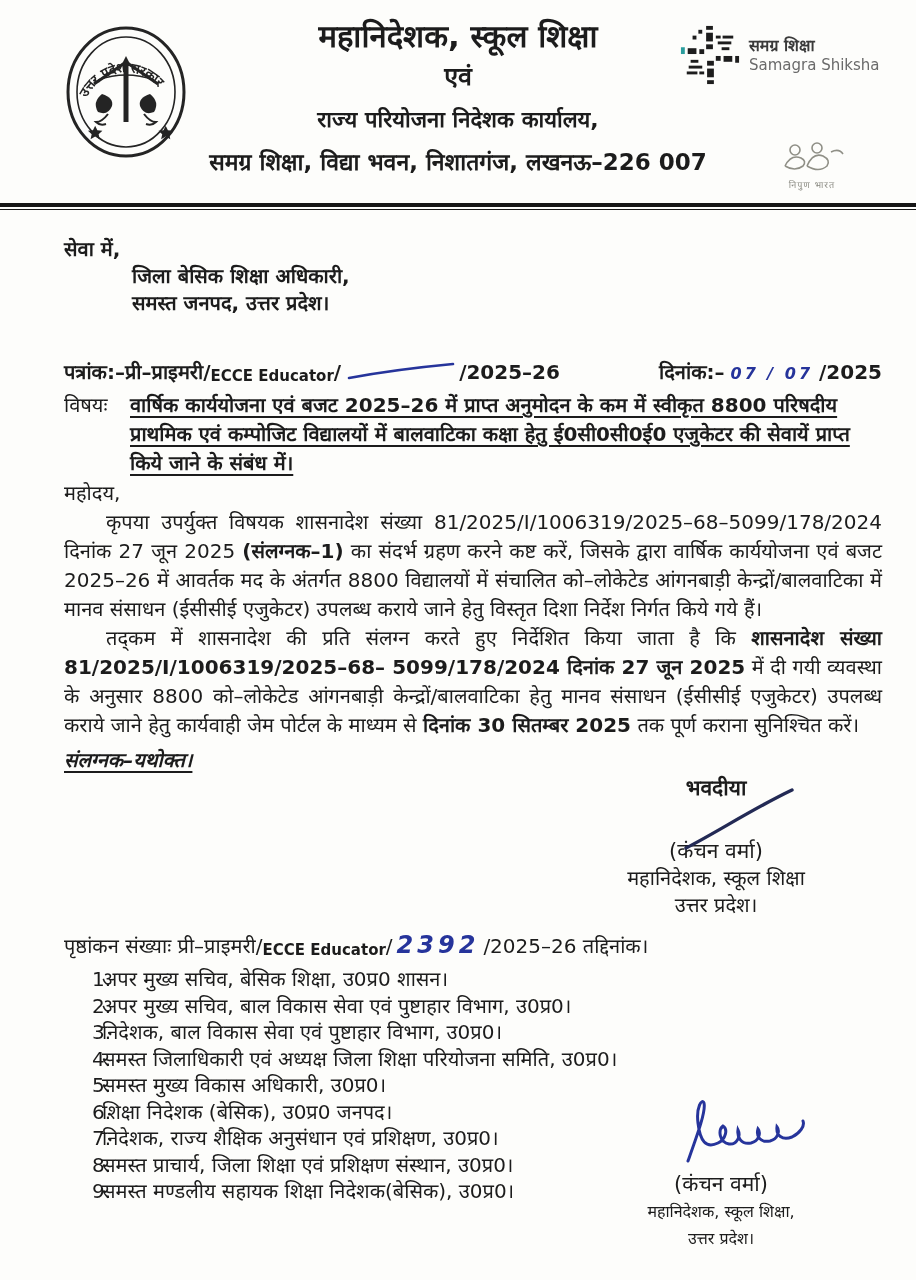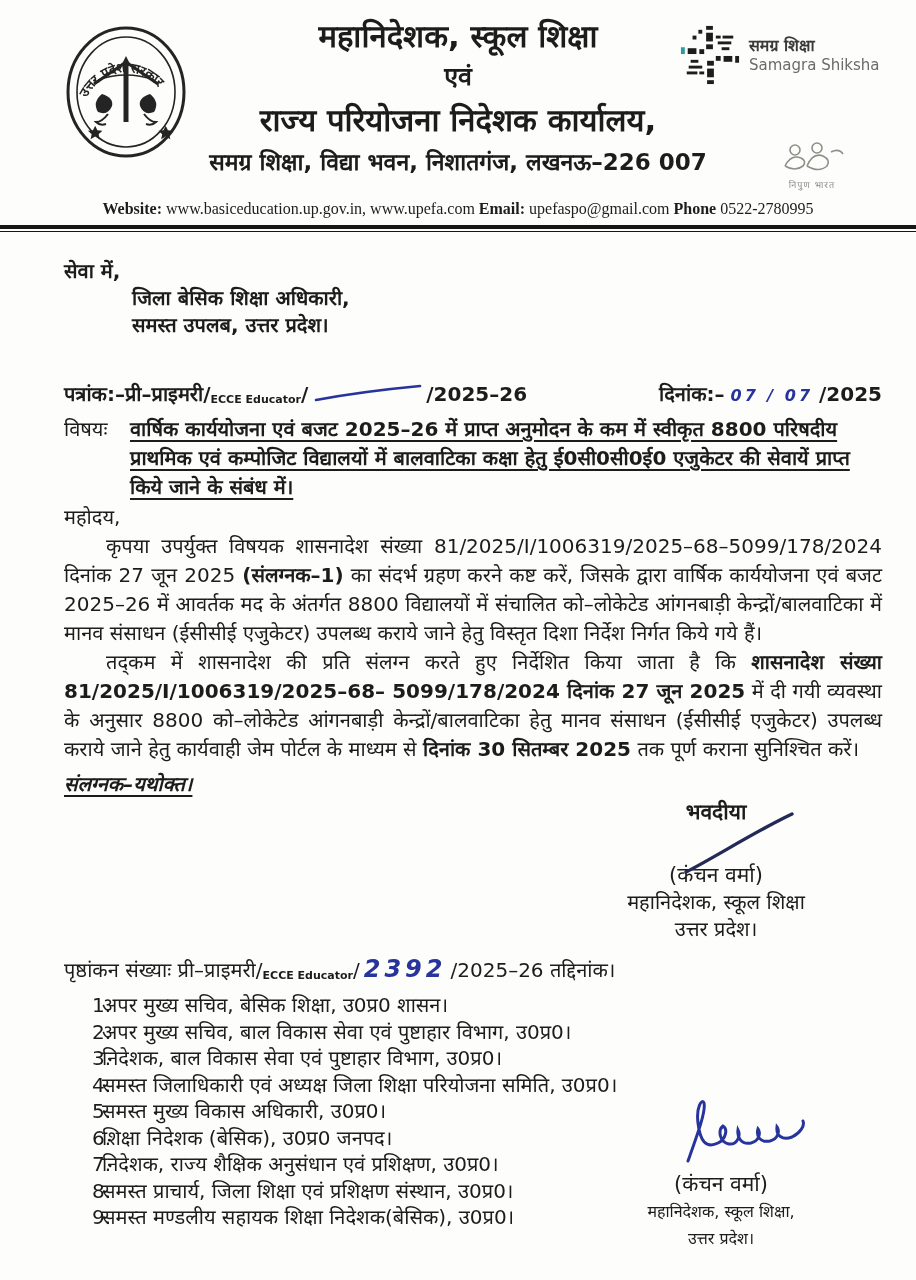--- a/index.html
+++ b/index.html
@@ -7,38 +7,38 @@
   body { font-family:"DejaVu Sans", sans-serif; color:#1c1c1c; }
   .page {
     position:relative; width:916px; height:1280px; margin:0 auto;
     background:#fdfdfb; overflow:hidden;
   }
   
   .letterhead { position:relative; height:198px; padding-top:14px; }
   .head-center { text-align:center; width:560px; margin:0 auto; }
   .ht1 { font-size:31px; font-weight:700; line-height:44px; }
   .ht2 { font-size:25px; font-weight:700; line-height:38px; }
-  .ht3 { font-size:31px; font-weight:700; line-height:48px; }
+  .ht3 { font-size:22px; font-weight:700; line-height:48px; }
   .ht4 { font-size:23px; font-weight:700; line-height:36px; }
   .seal { position:absolute; left:62px; top:22px; }
   .samagra { position:absolute; right:22px; top:24px; display:flex; align-items:center; gap:8px; width:215px; }
   .samagra-text { line-height:1.25; }
   .samagra-hi { font-size:16px; color:#3a3a3a; font-weight:600; }
   .samagra-en { font-size:15px; color:#6a6a6a; }
   .nipun { position:absolute; right:65px; top:140px; text-align:center; }
   .nipun-caption { font-size:9px; color:#8a8a82; letter-spacing:1px; margin-top:-2px; }
   .website-line { text-align:center; font-size:16px; line-height:22px; font-family:"Liberation Serif", serif; }
   .website-line b { font-weight:700; }
   .rule { border-top:4px solid #161616; border-bottom:1.5px solid #161616; height:7px; margin-top:5px; }
   
   main { position:relative; padding:0 34px 0 64px; font-size:20px; }
   .recipient { margin-top:26px; line-height:27px;font-weight:bold; }
   .recipient .indent { padding-left:68px; }
   .refline { margin-top:26px; line-height:30px; font-weight:700; display:flex; align-items:baseline; white-space:nowrap; }
-  .ecce { font-size:11px; font-weight:700; letter-spacing:0; position:relative; top:2px; }
+  .ecce { font-size:15px; font-weight:700; letter-spacing:0; position:relative; top:2px; }
   .hand { color:#26349b; font-style:italic; font-weight:700; }
   .blank-stroke { display:inline-block; width:118px; height:20px; position:relative; top:2px; }
   .date-hand { font-size:16px; letter-spacing:3px; padding:0 6px;margin-top:16px; }
   .refgap { flex:1; min-width:40px; }
   .subject { display:flex; margin-top:2px; line-height:29px; }
   .subject-label { font-weight:400; width:66px; flex:none; }
   .subject-text { font-weight:700; text-decoration:underline; text-underline-offset:4px; text-decoration-thickness:1.5px; }
   .salutation { line-height:29px; margin-top:1px; }
   .para { line-height:29px; text-align:justify; text-indent:42px; }
   .b { font-weight:700; }
@@ -135,31 +135,28 @@
             <circle cx="44" cy="8" r="5"></circle>
           <path d="M12 26 q6 -12 16 -8 q6 3 2 8 q-8 6 -18 0"></path>
           <path d="M34 26 q6 -14 16 -10 q8 4 4 10 q-8 7 -20 0"></path>
           <path d="M58 12 q8 -4 12 2"></path>
         </g>
       </svg>
       <div class="nipun-caption">निपुण भारत</div>
     </div>
   </header>
 
-  <div class="website-line">
-    <b>Website:</b><span> www.basiceducation.up.gov.in, www.upefa.com </span><b>Email:</b><span> upefaspo@gmail.com </span><b>Phone</b><span> 0522-2780995</span>
-  </div>
   <div class="rule"></div>
 
   <main>
 
     <div class="recipient">
       <div>सेवा में,</div>
       <div class="indent">जिला बेसिक शिक्षा अधिकारी,</div>
-      <div class="indent">समस्त उपलब, उत्तर प्रदेश।</div>
+      <div class="indent">समस्त जनपद, उत्तर प्रदेश।</div>
     </div>
 
     <div class="refline">
       <span>पत्रांक:–</span>
         <span> प्री–प्राइमरी/</span>
         <span class="ecce">ECCE Educator</span>
         <span>/</span>
       <span class="blank-stroke">
         <svg width="118" height="20" viewBox="0 0 118 20">
             <path d="M8 17 C40 11 80 6 112 3" fill="none" stroke="#26349b" stroke-width="2.6" stroke-linecap="round"></path>

